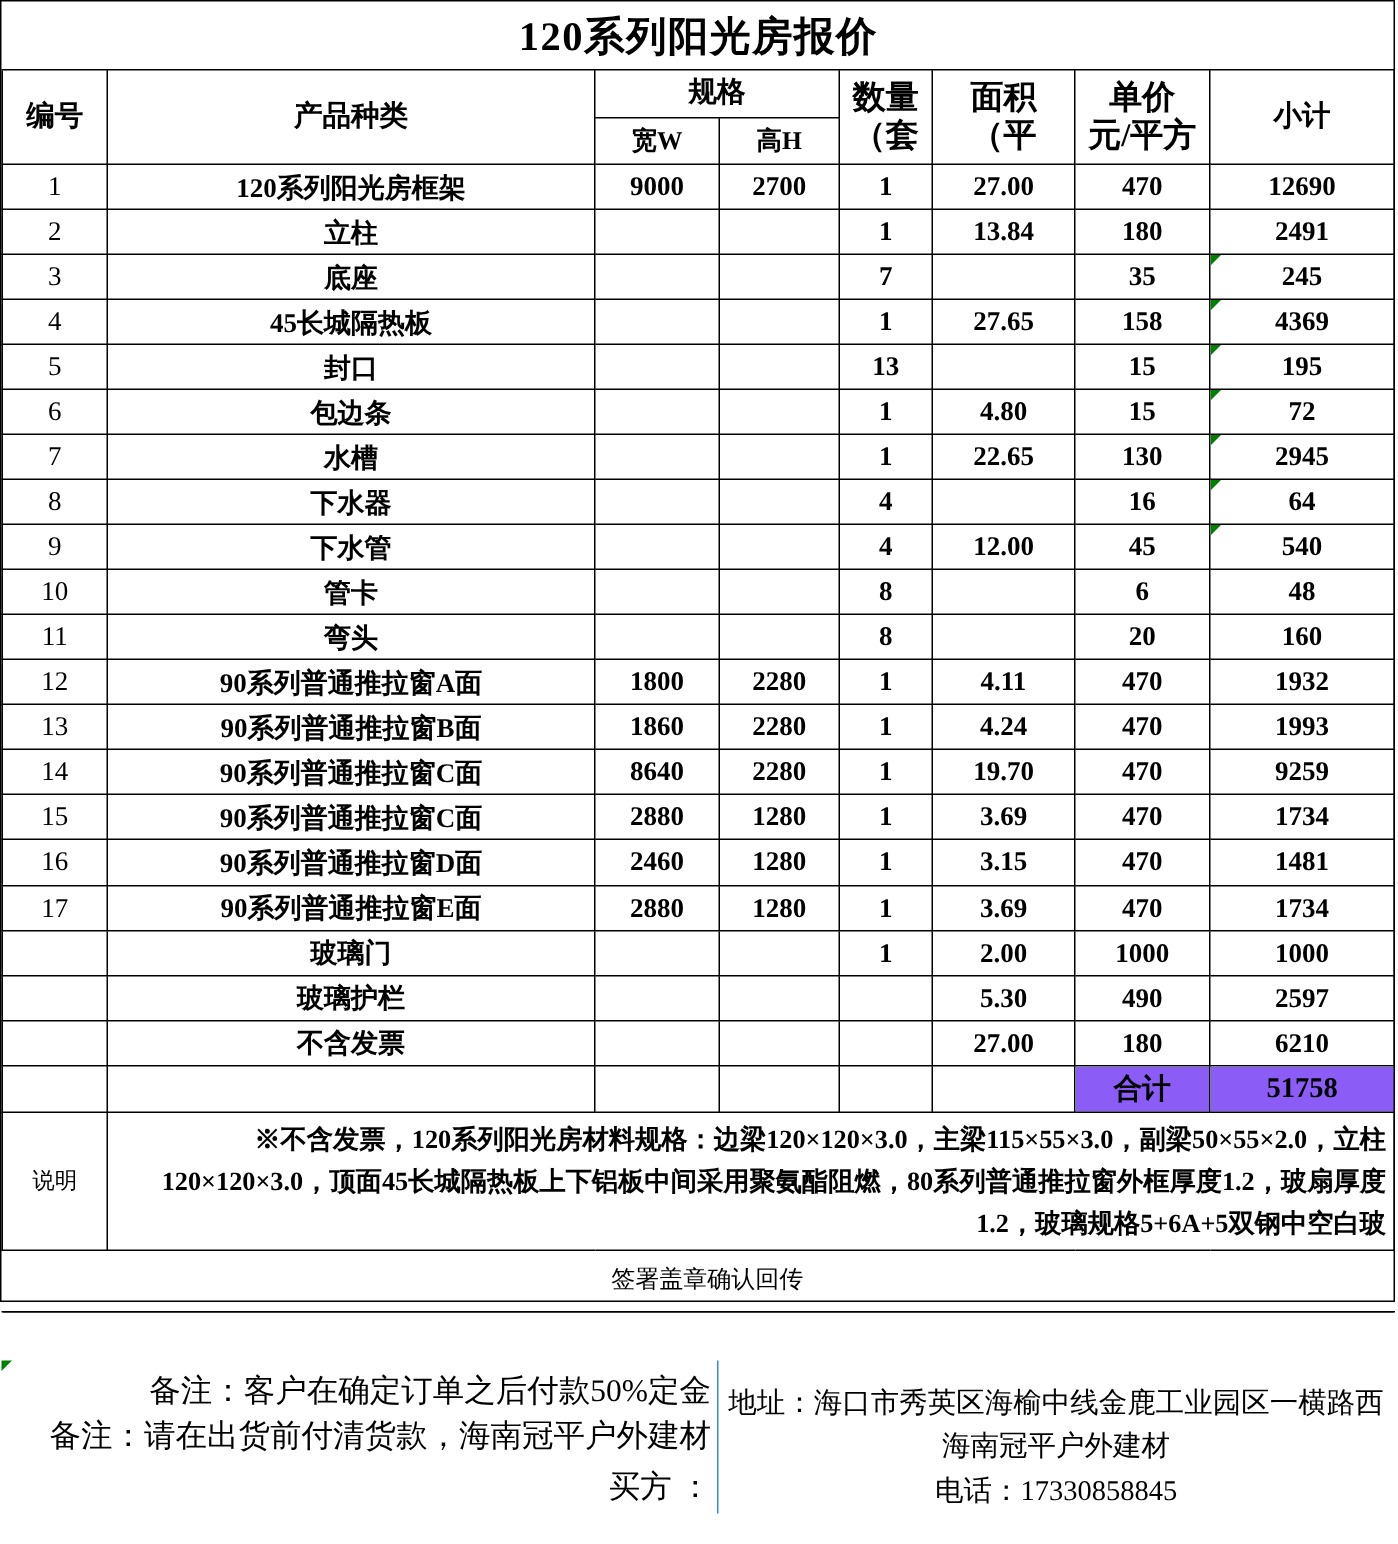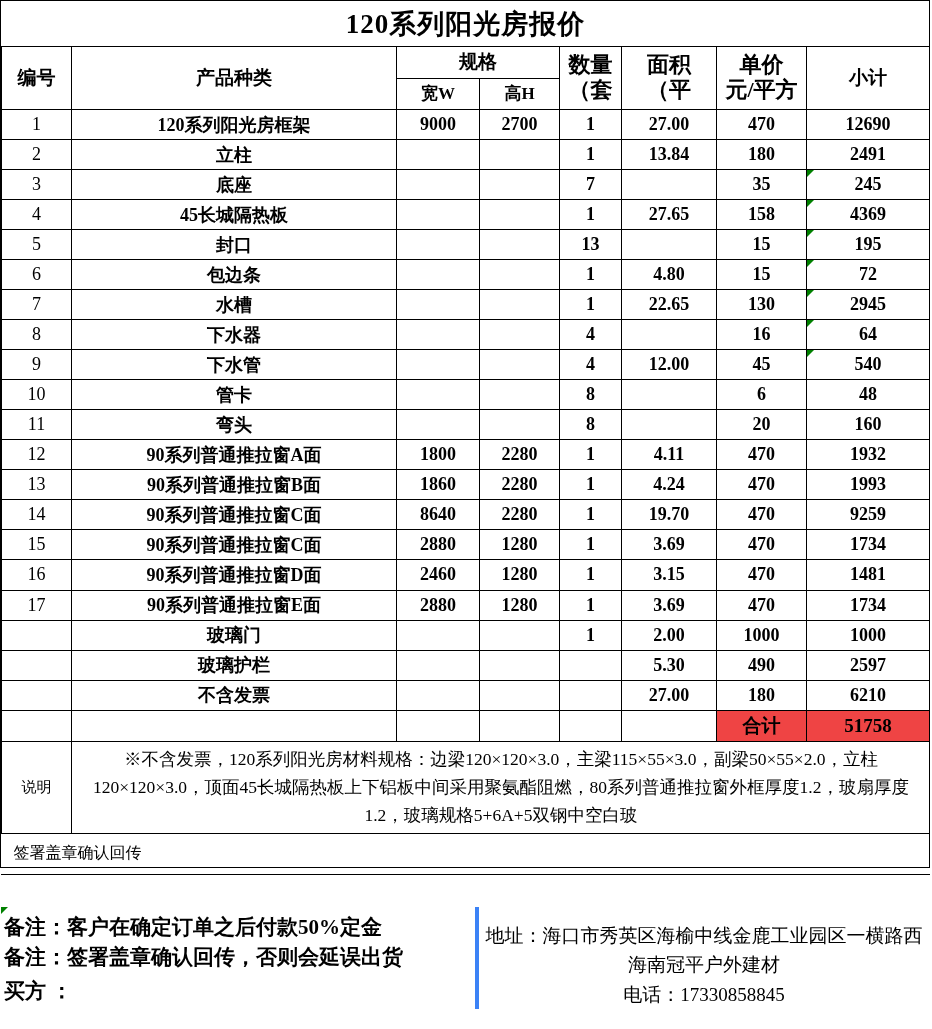--- a/index.html
+++ b/index.html
@@ -43,50 +43,50 @@
   .hdr .tall{height:62px;}
   .hdr .two{font-size:22px;line-height:1.12;}
   .sub td{font-size:17px;font-weight:bold;height:30px;margin-left:15px;}
   
   .brow td{height:29px;font-size:18px;font-weight:bold;}
   .brow td.idx{font-size:18px;font-weight:normal;}
   .brow td.val{font-size:18px;font-weight:bold;font-family:"Liberation Serif",serif;}
   .prod{font-size:18px;font-weight:bold;}
   
   .total-row td{height:30px;font-size:19px;font-weight:bold;}
-  .total-row td.gray{background:#ef4444;}
+  .total-row td.gray{background:#8b5cf6;}
   
   .note-label{font-size:15px;font-weight:normal;width:70px;}
   .note-body{
-    text-align:center;
+    text-align:right;
     font-size:17.5px;
-    font-weight:normal;
+    font-weight:bold;
     line-height:1.62;
     padding:3px 5px 3px 6px;
     letter-spacing:0px;
   }
   .sign-row td{
-    text-align:left;
+    text-align:center;
     font-size:16px;
     height:40px;
     padding-left:12px;
     border-left:none;border-right:none;
     font-weight:normal;
   }
   
   .footer{display:flex;flex:1;border-top:1px solid #000;}
   .foot-left{
     width:478px;
     box-sizing:border-box;
-    border-right:4px solid #3b82f6;
+    border-right:1px solid #3b82f6;
     padding:6px 4px 0 3px;
     font-size:21px;
-    font-weight:bold;
+    font-weight:normal;
     line-height:1.42;
-    text-align:left;
+    text-align:right;
     position:relative;
   }
   .foot-right{
     flex:1;
     box-sizing:border-box;
     padding-top:46px;
     text-align:center;
     font-size:19px;
     line-height:1.55;
     font-weight:normal;
@@ -371,21 +371,21 @@
 
     <tr class="sign-row">
       <td colspan="8">签署盖章确认回传</td>
     </tr>
   </tbody>
     </table>
 
   <div class="footer">
     <div class="foot-left gmark">
       <div>备注：客户在确定订单之后付款50%定金</div>
-      <div>备注：签署盖章确认回传，否则会延误出货</div>
+      <div>备注：请在出货前付清货款，海南冠平户外建材</div>
       <div class="buyer">买方 ：</div>
     </div>
     <div class="foot-right">
       <div>地址：海口市秀英区海榆中线金鹿工业园区一横路西</div>
       <div>海南冠平户外建材</div>
       <div>电话：17330858845</div>
     </div>
   </div>
 
 </div>

